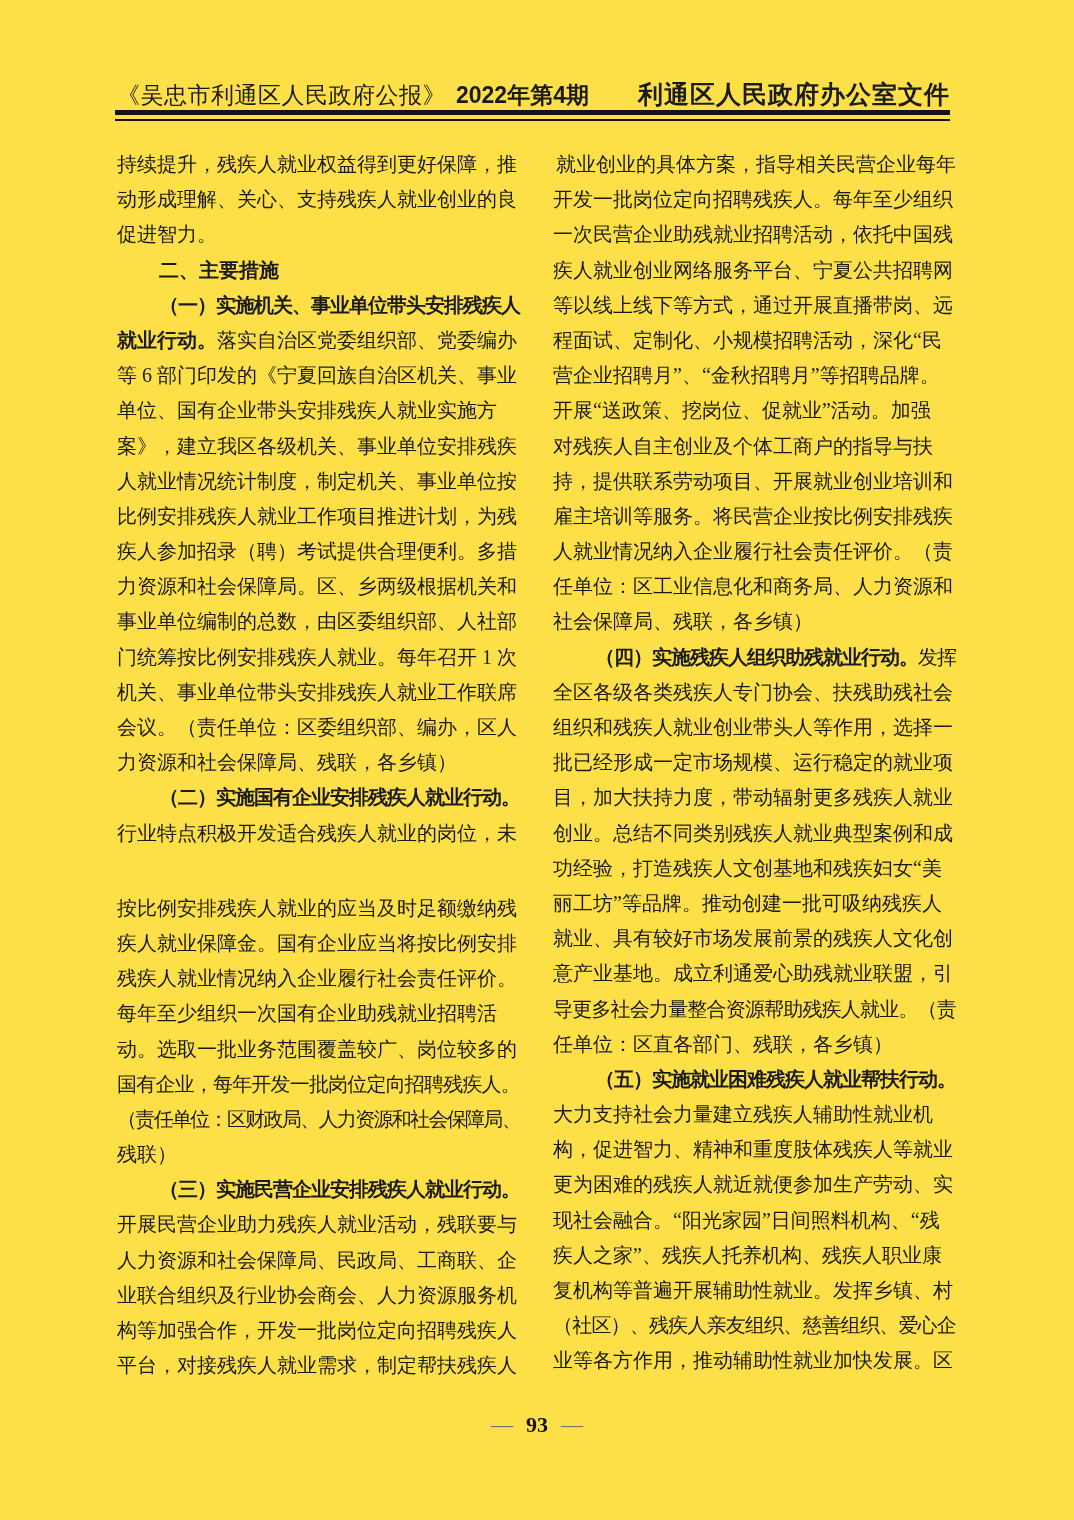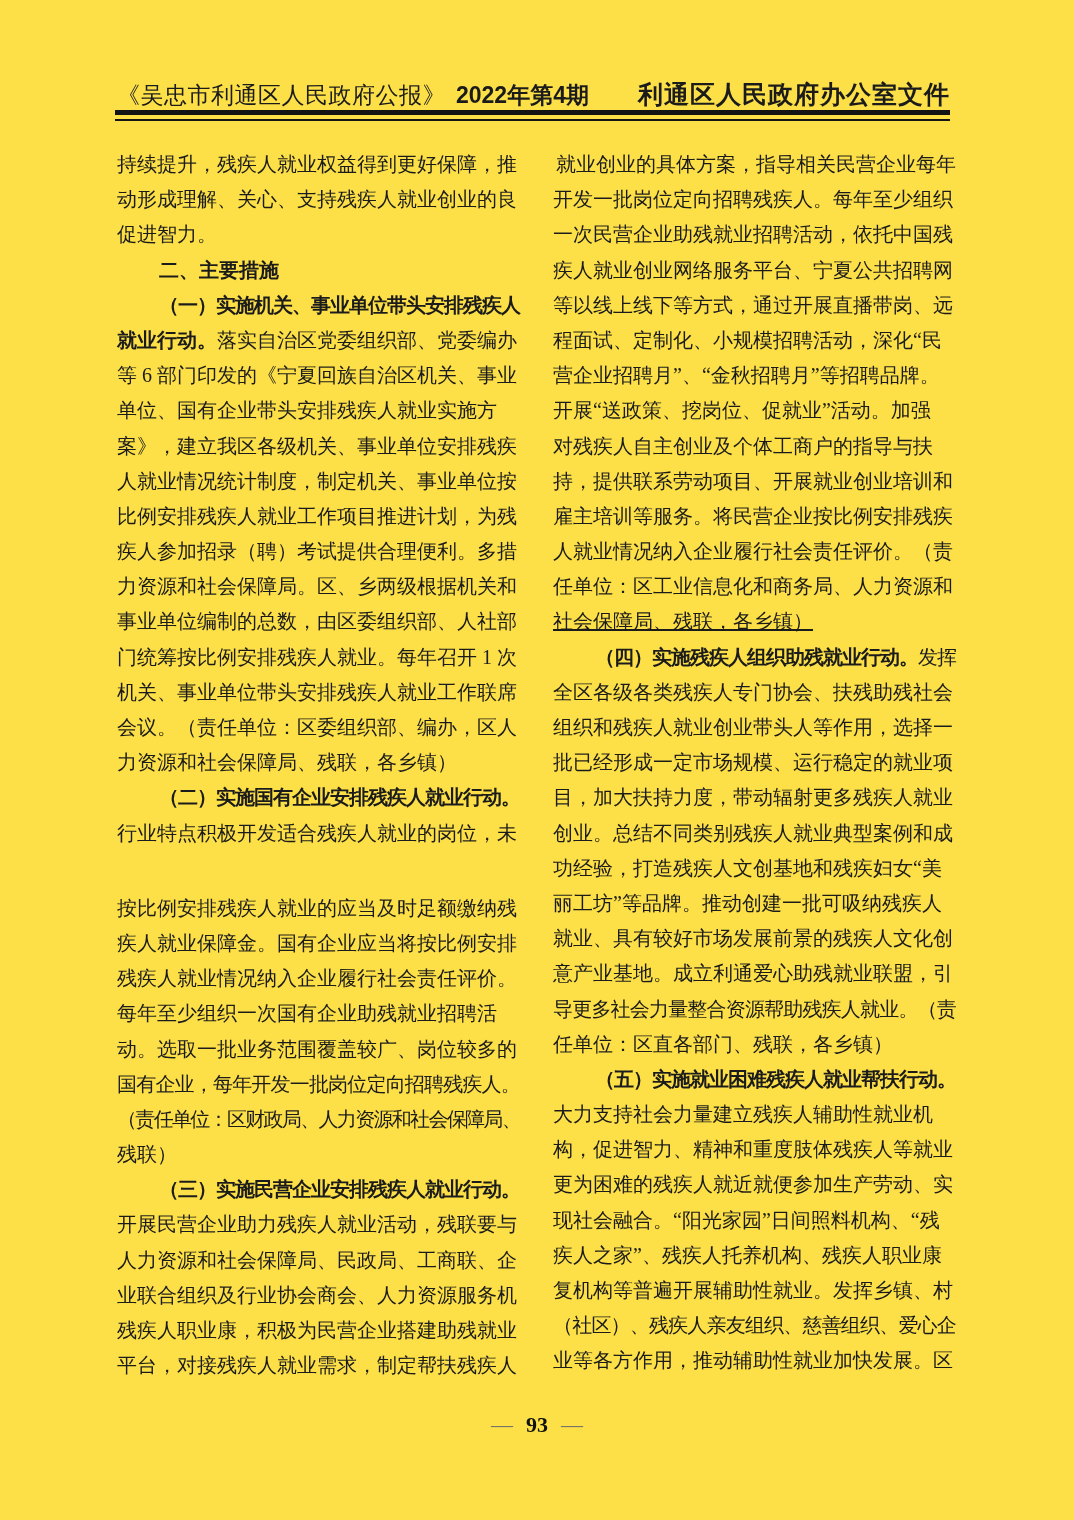--- a/index.html
+++ b/index.html
@@ -95,38 +95,38 @@
         <div class="line" style="letter-spacing: 0px;"><span>残疾人就业情况纳入企业履行社会责任评价。</span></div>
         <div class="line" style="letter-spacing: 0px;"><span>每年至少组织一次国有企业助残就业招聘活</span></div>
         <div class="line" style="letter-spacing: 0px;"><span>动。选取一批业务范围覆盖较广、岗位较多的</span></div>
         <div class="line" style="letter-spacing: -0.809524px;"><span>国有企业，每年开发一批岗位定向招聘残疾人。</span></div>
         <div class="line" style="letter-spacing: -1.68182px;"><span>（责任单位：区财政局、人力资源和社会保障局、</span></div>
         <div class="line nj" style="letter-spacing: 0px;"><span>残联）</span></div>
         <div class="line ind" style="letter-spacing: -1px;"><span class="b">（三）实施民营企业安排残疾人就业行动。</span></div>
         <div class="line" style="letter-spacing: 0px;"><span>开展民营企业助力残疾人就业活动，残联要与</span></div>
         <div class="line" style="letter-spacing: 0px;"><span>人力资源和社会保障局、民政局、工商联、企</span></div>
         <div class="line" style="letter-spacing: 0px;"><span>业联合组织及行业协会商会、人力资源服务机</span></div>
-        <div class="line" style="letter-spacing: 0px;"><span>残疾人职业康，积极为民营企业搭建助残就业</span></div>
+        <div class="line" style="letter-spacing: 0px;"><span>构等加强合作，开发一批岗位定向招聘残疾人</span></div>
         <div class="line" style="letter-spacing: 0px;"><span>平台，对接残疾人就业需求，制定帮扶残疾人</span></div>
       </div>
     <div class="col" id="col-right">
         <div class="line" style="letter-spacing: 0px; text-align: right;"><span>就业创业的具体方案，指导相关民营企业每年</span></div>
         <div class="line" style="letter-spacing: 0px;"><span>开发一批岗位定向招聘残疾人。每年至少组织</span></div>
         <div class="line" style="letter-spacing: 0px;"><span>一次民营企业助残就业招聘活动，依托中国残</span></div>
         <div class="line" style="letter-spacing: 0px;"><span>疾人就业创业网络服务平台、宁夏公共招聘网</span></div>
         <div class="line" style="letter-spacing: 0px;"><span>等以线上线下等方式，通过开展直播带岗、远</span></div>
         <div class="line" style="letter-spacing: 0px;"><span>程面试、定制化、小规模招聘活动，深化“民</span></div>
         <div class="line" style="letter-spacing: 0px;"><span>营企业招聘月”、“金秋招聘月”等招聘品牌。</span></div>
         <div class="line" style="letter-spacing: 0px;"><span>开展“送政策、挖岗位、促就业”活动。加强</span></div>
         <div class="line" style="letter-spacing: 0px;"><span>对残疾人自主创业及个体工商户的指导与扶</span></div>
         <div class="line" style="letter-spacing: 0px;"><span>持，提供联系劳动项目、开展就业创业培训和</span></div>
         <div class="line" style="letter-spacing: 0px;"><span>雇主培训等服务。将民营企业按比例安排残疾</span></div>
         <div class="line" style="letter-spacing: 0px;"><span>人就业情况纳入企业履行社会责任评价。（责</span></div>
         <div class="line" style="letter-spacing: 0px;"><span>任单位：区工业信息化和商务局、人力资源和</span></div>
-        <div class="line nj" style="letter-spacing: 0px; text-decoration: underline;"><span>社会保障局、残联，各乡镇）</span></div>
+        <div class="line nj" style="letter-spacing: 0px;"><span>社会保障局、残联，各乡镇）</span></div>
         <div class="line ind" style="letter-spacing: -1px;"><span class="b">（四）实施残疾人组织助残就业行动。</span><span>发挥</span></div>
         <div class="line" style="letter-spacing: 0px;"><span>全区各级各类残疾人专门协会、扶残助残社会</span></div>
         <div class="line" style="letter-spacing: 0px;"><span>组织和残疾人就业创业带头人等作用，选择一</span></div>
         <div class="line" style="letter-spacing: 0px;"><span>批已经形成一定市场规模、运行稳定的就业项</span></div>
         <div class="line" style="letter-spacing: 0px;"><span>目，加大扶持力度，带动辐射更多残疾人就业</span></div>
         <div class="line" style="letter-spacing: 0px;"><span>创业。总结不同类别残疾人就业典型案例和成</span></div>
         <div class="line" style="letter-spacing: 0px;"><span>功经验，打造残疾人文创基地和残疾妇女“美</span></div>
         <div class="line" style="letter-spacing: 0px;"><span>丽工坊”等品牌。推动创建一批可吸纳残疾人</span></div>
         <div class="line" style="letter-spacing: 0px;"><span>就业、具有较好市场发展前景的残疾人文化创</span></div>
         <div class="line" style="letter-spacing: 0px;"><span>意产业基地。成立利通爱心助残就业联盟，引</span></div>

